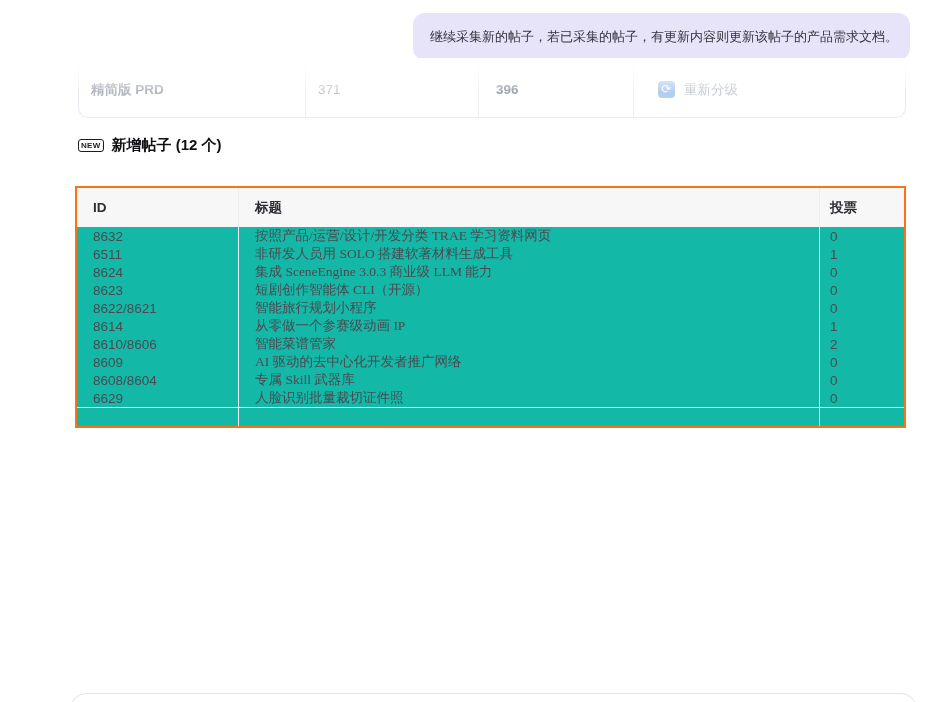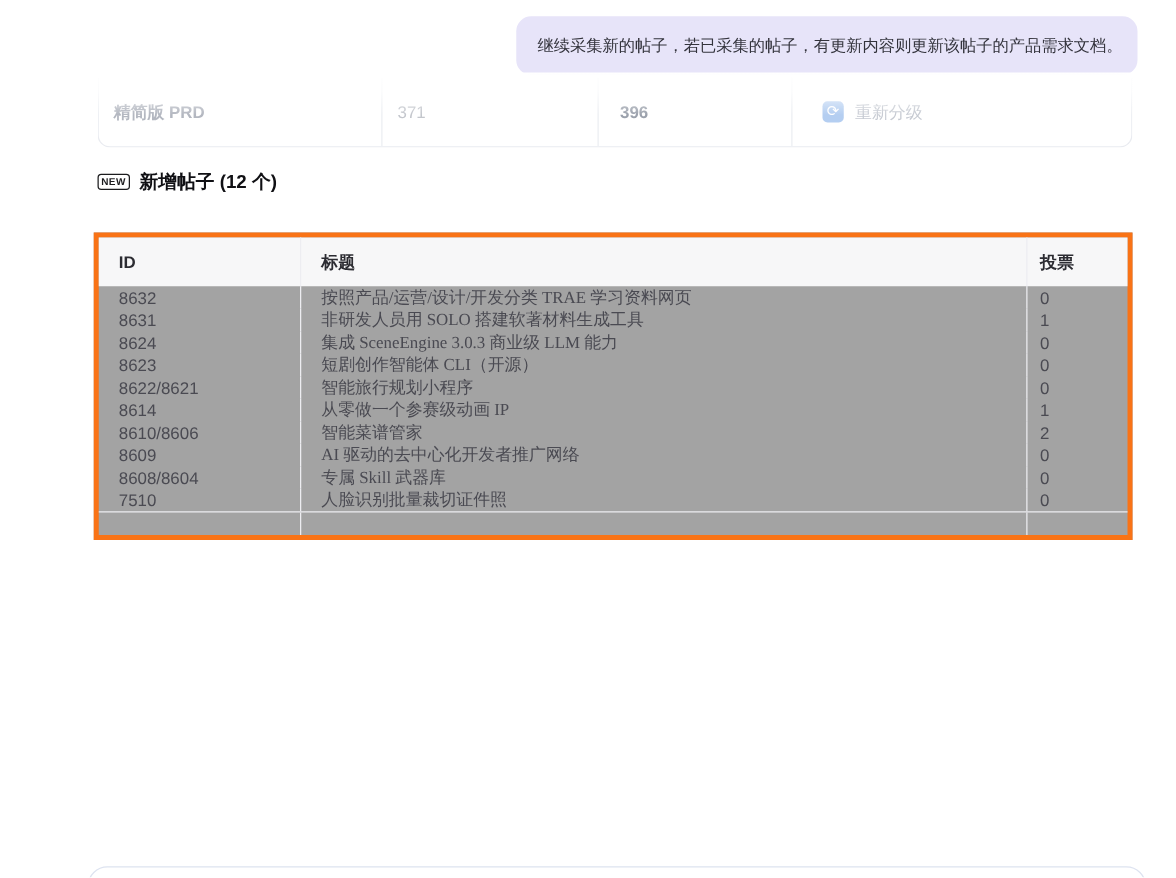--- a/index.html
+++ b/index.html
@@ -87,22 +87,22 @@
     letter-spacing: 0.3px;
     color: #1c1c1e;
     line-height: 1;
   }
 
   
   .posts-table {
     position: absolute;
     left: 75px; top: 186px;
     width: 831px;
-    border: 4px solid #f97316;
-    background: #a3a3a3;
+    border: 2px solid #f97316;
+    background: #14b8a6;
   }
   .trow { display: flex; }
   .thead {
     background: #f7f7f8;
     height: 39px;
   }
   .thead .tcell {
     font-weight: 700;
     color: #2c2c32;
   }
@@ -167,21 +167,21 @@
       <div class="tcell col-title">标题</div>
       <div class="tcell col-votes">投票</div>
     </div>
     <div id="table-body">
         <div class="trow">
           <div class="tcell col-id">8632</div>
           <div class="tcell col-title">按照产品/运营/设计/开发分类 TRAE 学习资料网页</div>
           <div class="tcell col-votes">0</div>
         </div>
         <div class="trow">
-          <div class="tcell col-id">8631</div>
+          <div class="tcell col-id">6511</div>
           <div class="tcell col-title">非研发人员用 SOLO 搭建软著材料生成工具</div>
           <div class="tcell col-votes">1</div>
         </div>
         <div class="trow">
           <div class="tcell col-id">8624</div>
           <div class="tcell col-title">集成 SceneEngine 3.0.3 商业级 LLM 能力</div>
           <div class="tcell col-votes">0</div>
         </div>
         <div class="trow">
           <div class="tcell col-id">8623</div>
@@ -207,21 +207,21 @@
           <div class="tcell col-id">8609</div>
           <div class="tcell col-title">AI 驱动的去中心化开发者推广网络</div>
           <div class="tcell col-votes">0</div>
         </div>
         <div class="trow">
           <div class="tcell col-id">8608/8604</div>
           <div class="tcell col-title">专属 Skill 武器库</div>
           <div class="tcell col-votes">0</div>
         </div>
         <div class="trow">
-          <div class="tcell col-id">7510</div>
+          <div class="tcell col-id">6629</div>
           <div class="tcell col-title">人脸识别批量裁切证件照</div>
           <div class="tcell col-votes">0</div>
         </div>
       </div>
     <div class="trow partial">
       <div class="tcell col-id"></div>
       <div class="tcell col-title"></div>
       <div class="tcell col-votes"></div>
     </div>
   </div>

